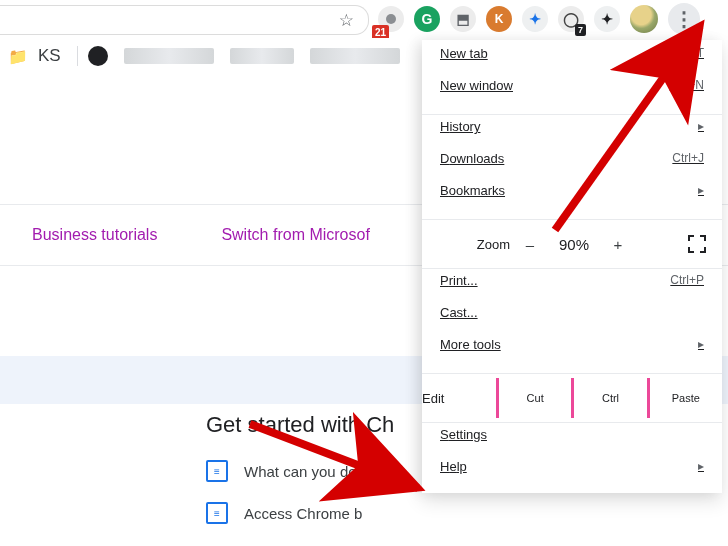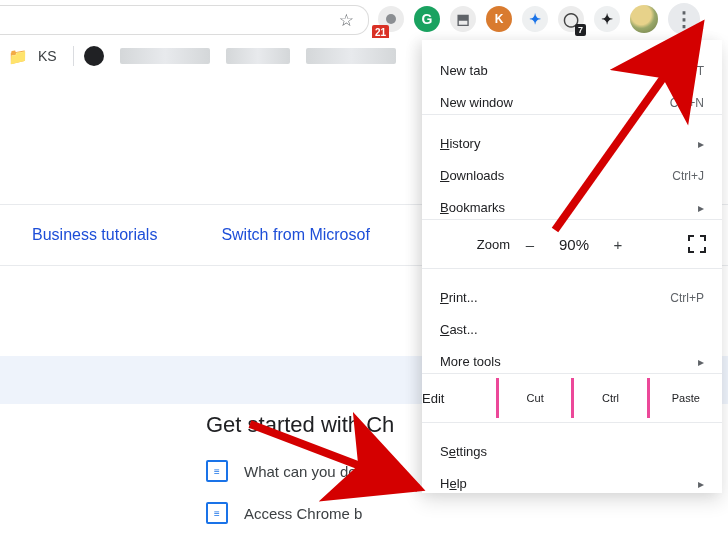--- a/index.html
+++ b/index.html
@@ -17,42 +17,42 @@
   .ext-icon.puzzle{color:#202124;}
   .badge-red{position:absolute;left:-6px;bottom:-8px;background:#d93025;color:#fff;font-size:10px;font-weight:700;padding:2px 3px;border-radius:2px;line-height:11px;}
   .badge-dark{position:absolute;right:-2px;bottom:-4px;background:#202124;color:#fff;font-size:9px;font-weight:700;padding:0 3px;border-radius:2px;line-height:12px;}
   .avatar{width:28px;height:28px;border-radius:50%;background:radial-gradient(circle at 40% 35%, #e7d28a 0 40%, #9aa86a 55%, #6f7c46 100%);}
   .kebab-btn{width:32px;height:32px;border-radius:50%;background:#e8eaed;display:flex;align-items:center;justify-content:center;color:#5f6368;font-size:20px;font-weight:700;}
   .kebab-btn span{line-height:0;}
 
   
   .bm-bar{position:absolute;left:0;top:38px;right:0;height:36px;background:#fff;border-bottom:1px solid #e0e0e0;display:flex;align-items:center;padding-left:8px;gap:10px;}
   .bm-folder{font-size:16px;color:#f2c94c;}
-  .bm-label{font-size:14px;color:#3c4043;margin-right:6px;}
+  .bm-label{font-size:17px;color:#3c4043;margin-right:6px;}
   .bm-divider{width:1px;height:20px;background:#dadce0;}
   .bm-ico{width:20px;height:20px;border-radius:50%;background:#202124;}
   .blurbox{height:16px;border-radius:2px;background:linear-gradient(90deg,#d4d7d9,#e8eaed,#d4d7d9);margin-left:6px;}
   .blur-a{width:90px;}
   .blur-b{width:64px;}
   .blur-c{width:90px;}
 
   
   .page{position:absolute;left:0;top:74px;right:0;bottom:0;background:#fff;}
-  .tabs-row{position:absolute;left:0;top:130px;right:0;height:60px;border-top:1px solid #e8eaed;border-bottom:1px solid #e8eaed;display:flex;align-items:center;font-size:16px;color:#1d4ed8;}
+  .tabs-row{position:absolute;left:0;top:130px;right:0;height:60px;border-top:1px solid #e8eaed;border-bottom:1px solid #e8eaed;display:flex;align-items:center;font-size:16px;color:#a21caf;}
   .tab{padding:0 32px;white-space:nowrap;}
   .band{position:absolute;left:0;right:0;top:282px;height:48px;background:#eef3fb;}
   .gs{position:absolute;left:206px;top:338px;font-size:22px;color:#202124;}
   .li{position:absolute;left:206px;display:flex;align-items:center;gap:16px;font-size:15px;color:#3c4043;}
   .li .doc-icon{width:18px;height:18px;border:2px solid #1a73e8;border-radius:2px;display:flex;align-items:center;justify-content:center;color:#1a73e8;font-size:10px;}
   .li1{top:386px;}
   .li2{top:428px;}
 
   
   .menu{position:absolute;left:422px;top:40px;width:300px;background:#fff;box-shadow:-6px 0 12px rgba(0,0,0,.07),0 8px 18px rgba(0,0,0,.12);padding:6px 0 2px;}
-  .mi{display:flex;align-items:flex-end;justify-content:space-between;height:32px;padding:0 18px;font-size:13px;color:#202124;cursor:default;}
+  .mi{display:flex;align-items:flex-start;justify-content:space-between;height:32px;padding:0 18px;font-size:13px;color:#202124;cursor:default;text-decoration:underline;}
   .mi .lbl{white-space:nowrap;}
   .mi .sc{color:#5f6368;font-size:12px;}
   .mi .sub{color:#5f6368;font-size:12px;}
   .mi u{text-decoration:underline;}
   .sep{height:1px;background:#e8eaed;margin:4px 0;}
   .zoom-row{display:flex;align-items:center;height:40px;padding:0 14px 0 18px;gap:0;}
   .zoom-row .zlabel{flex:0 0 70px;text-align:right;}
   .zoom-row .zbtn{width:40px;text-align:center;color:#3c4043;font-size:15px;}
   .zoom-row .zval{width:48px;text-align:center;font-size:15px;}
   .zoom-row .fs{margin-left:auto;width:22px;height:22px;display:flex;align-items:center;justify-content:center;}

